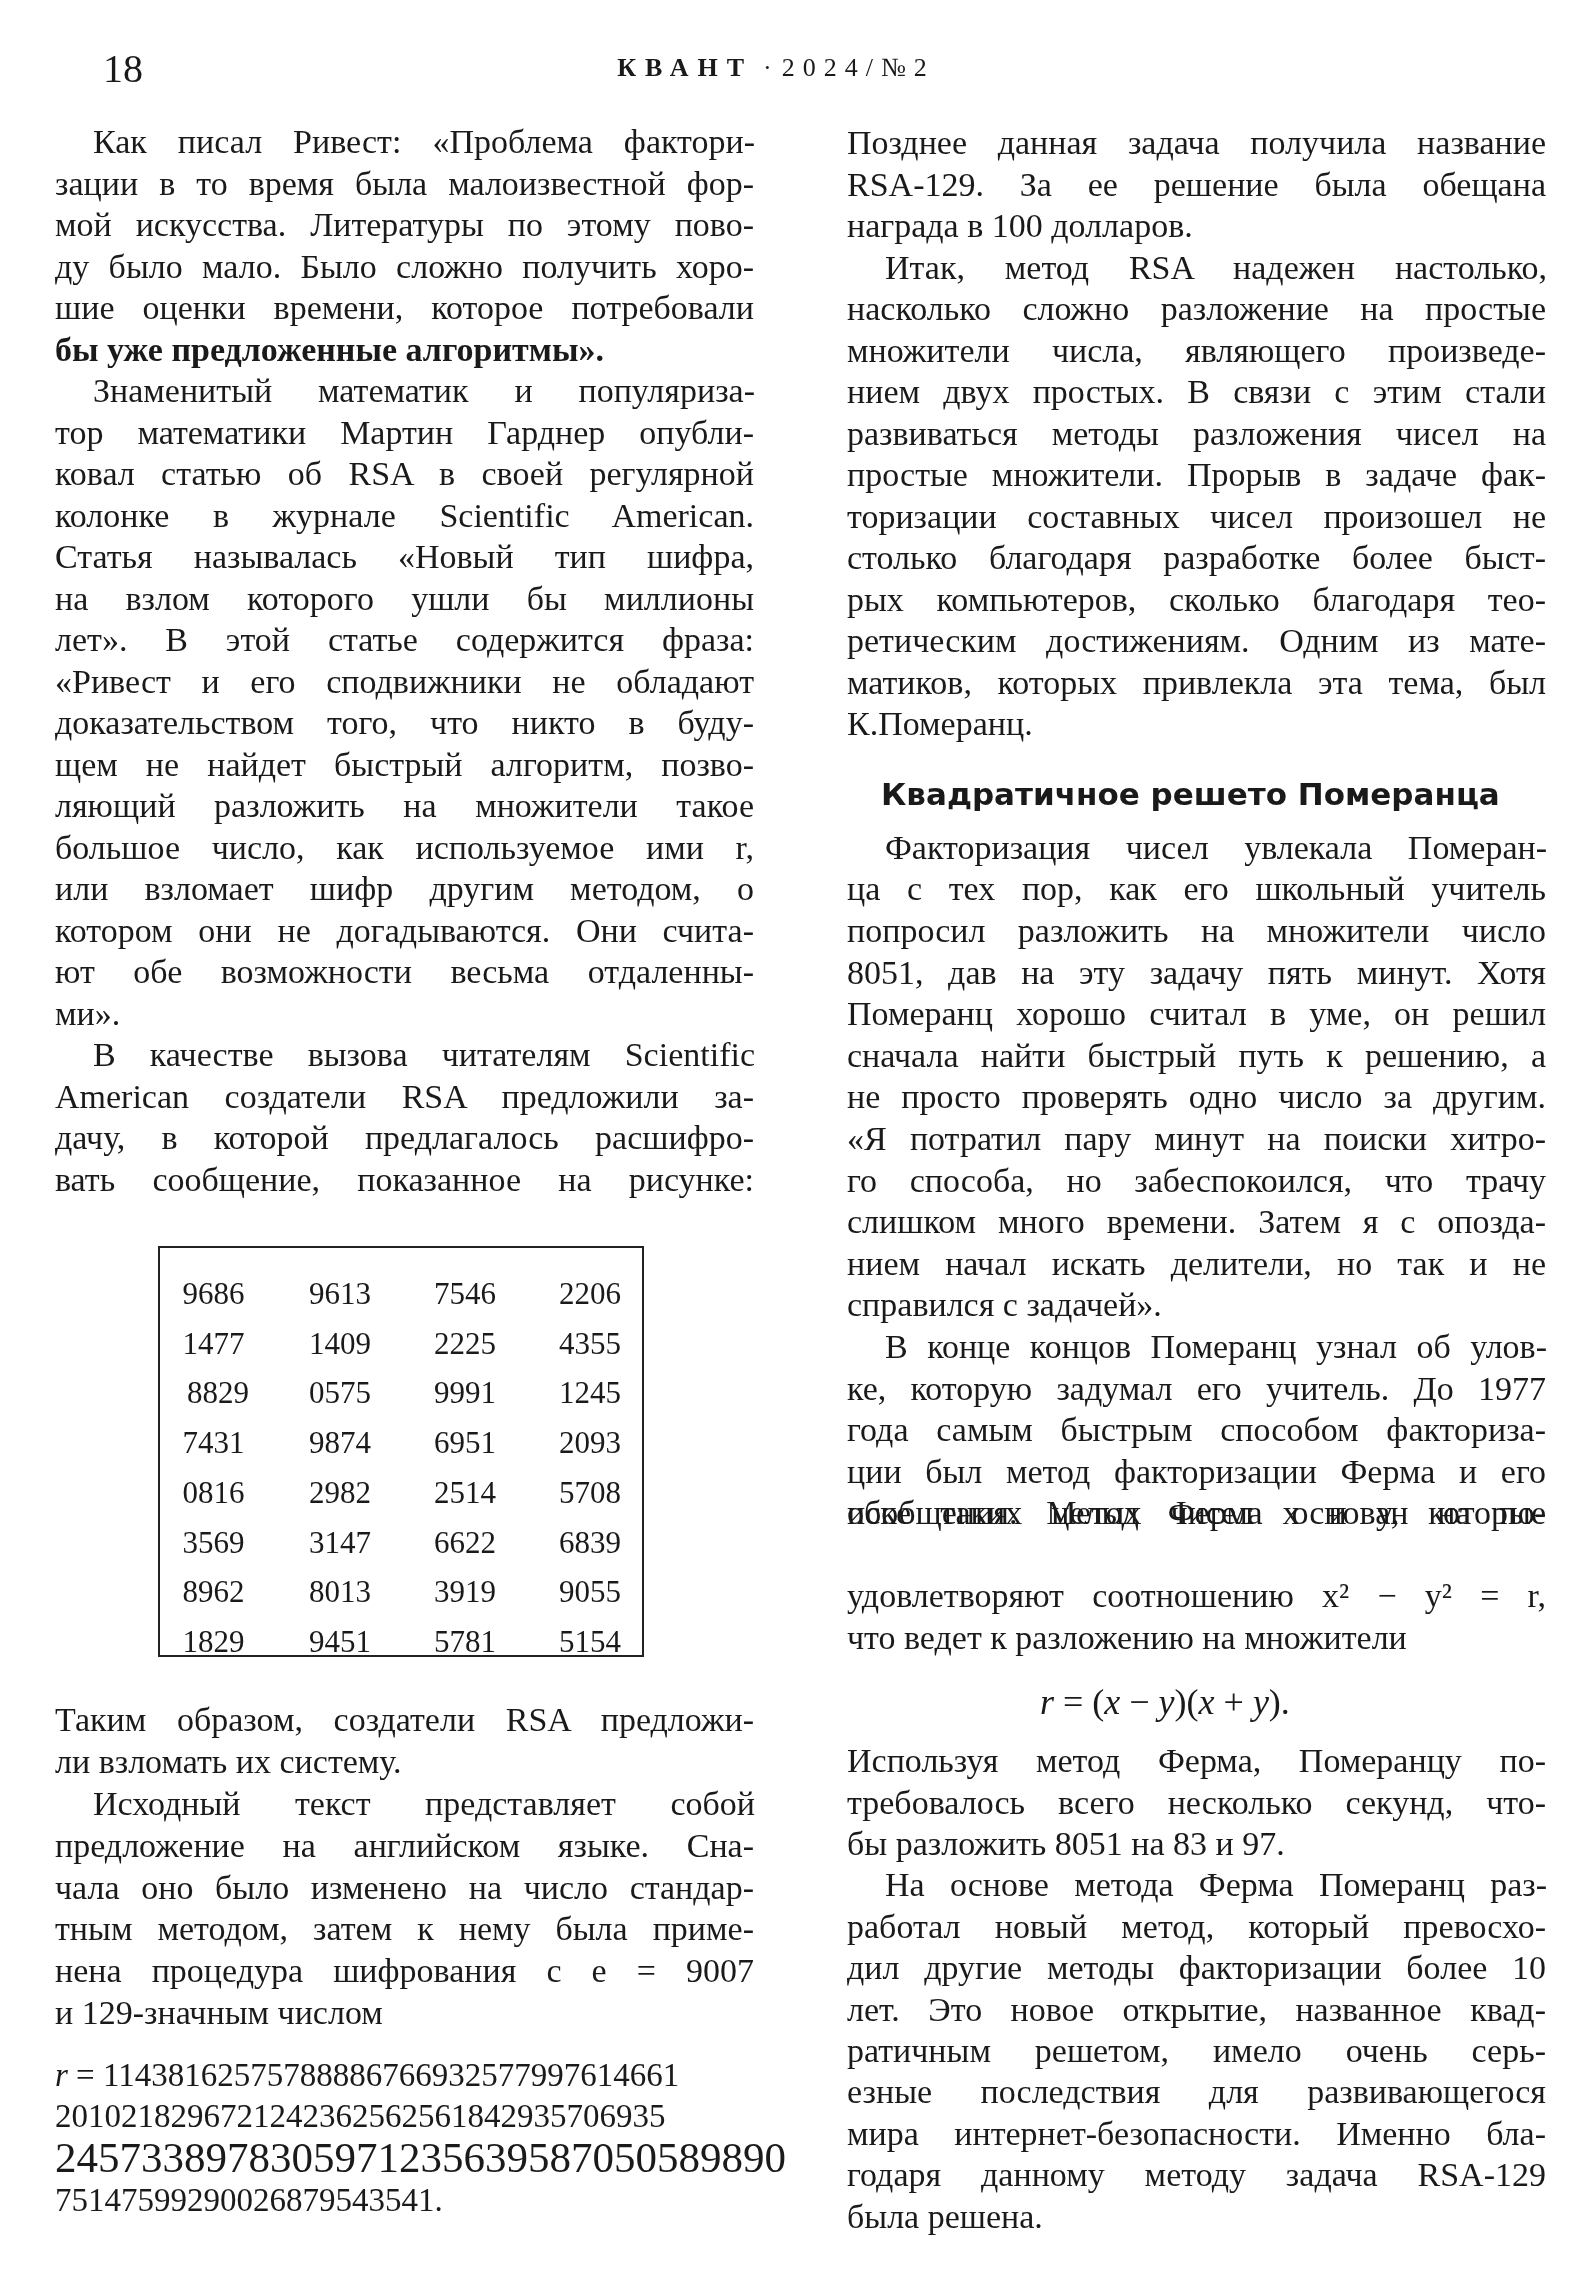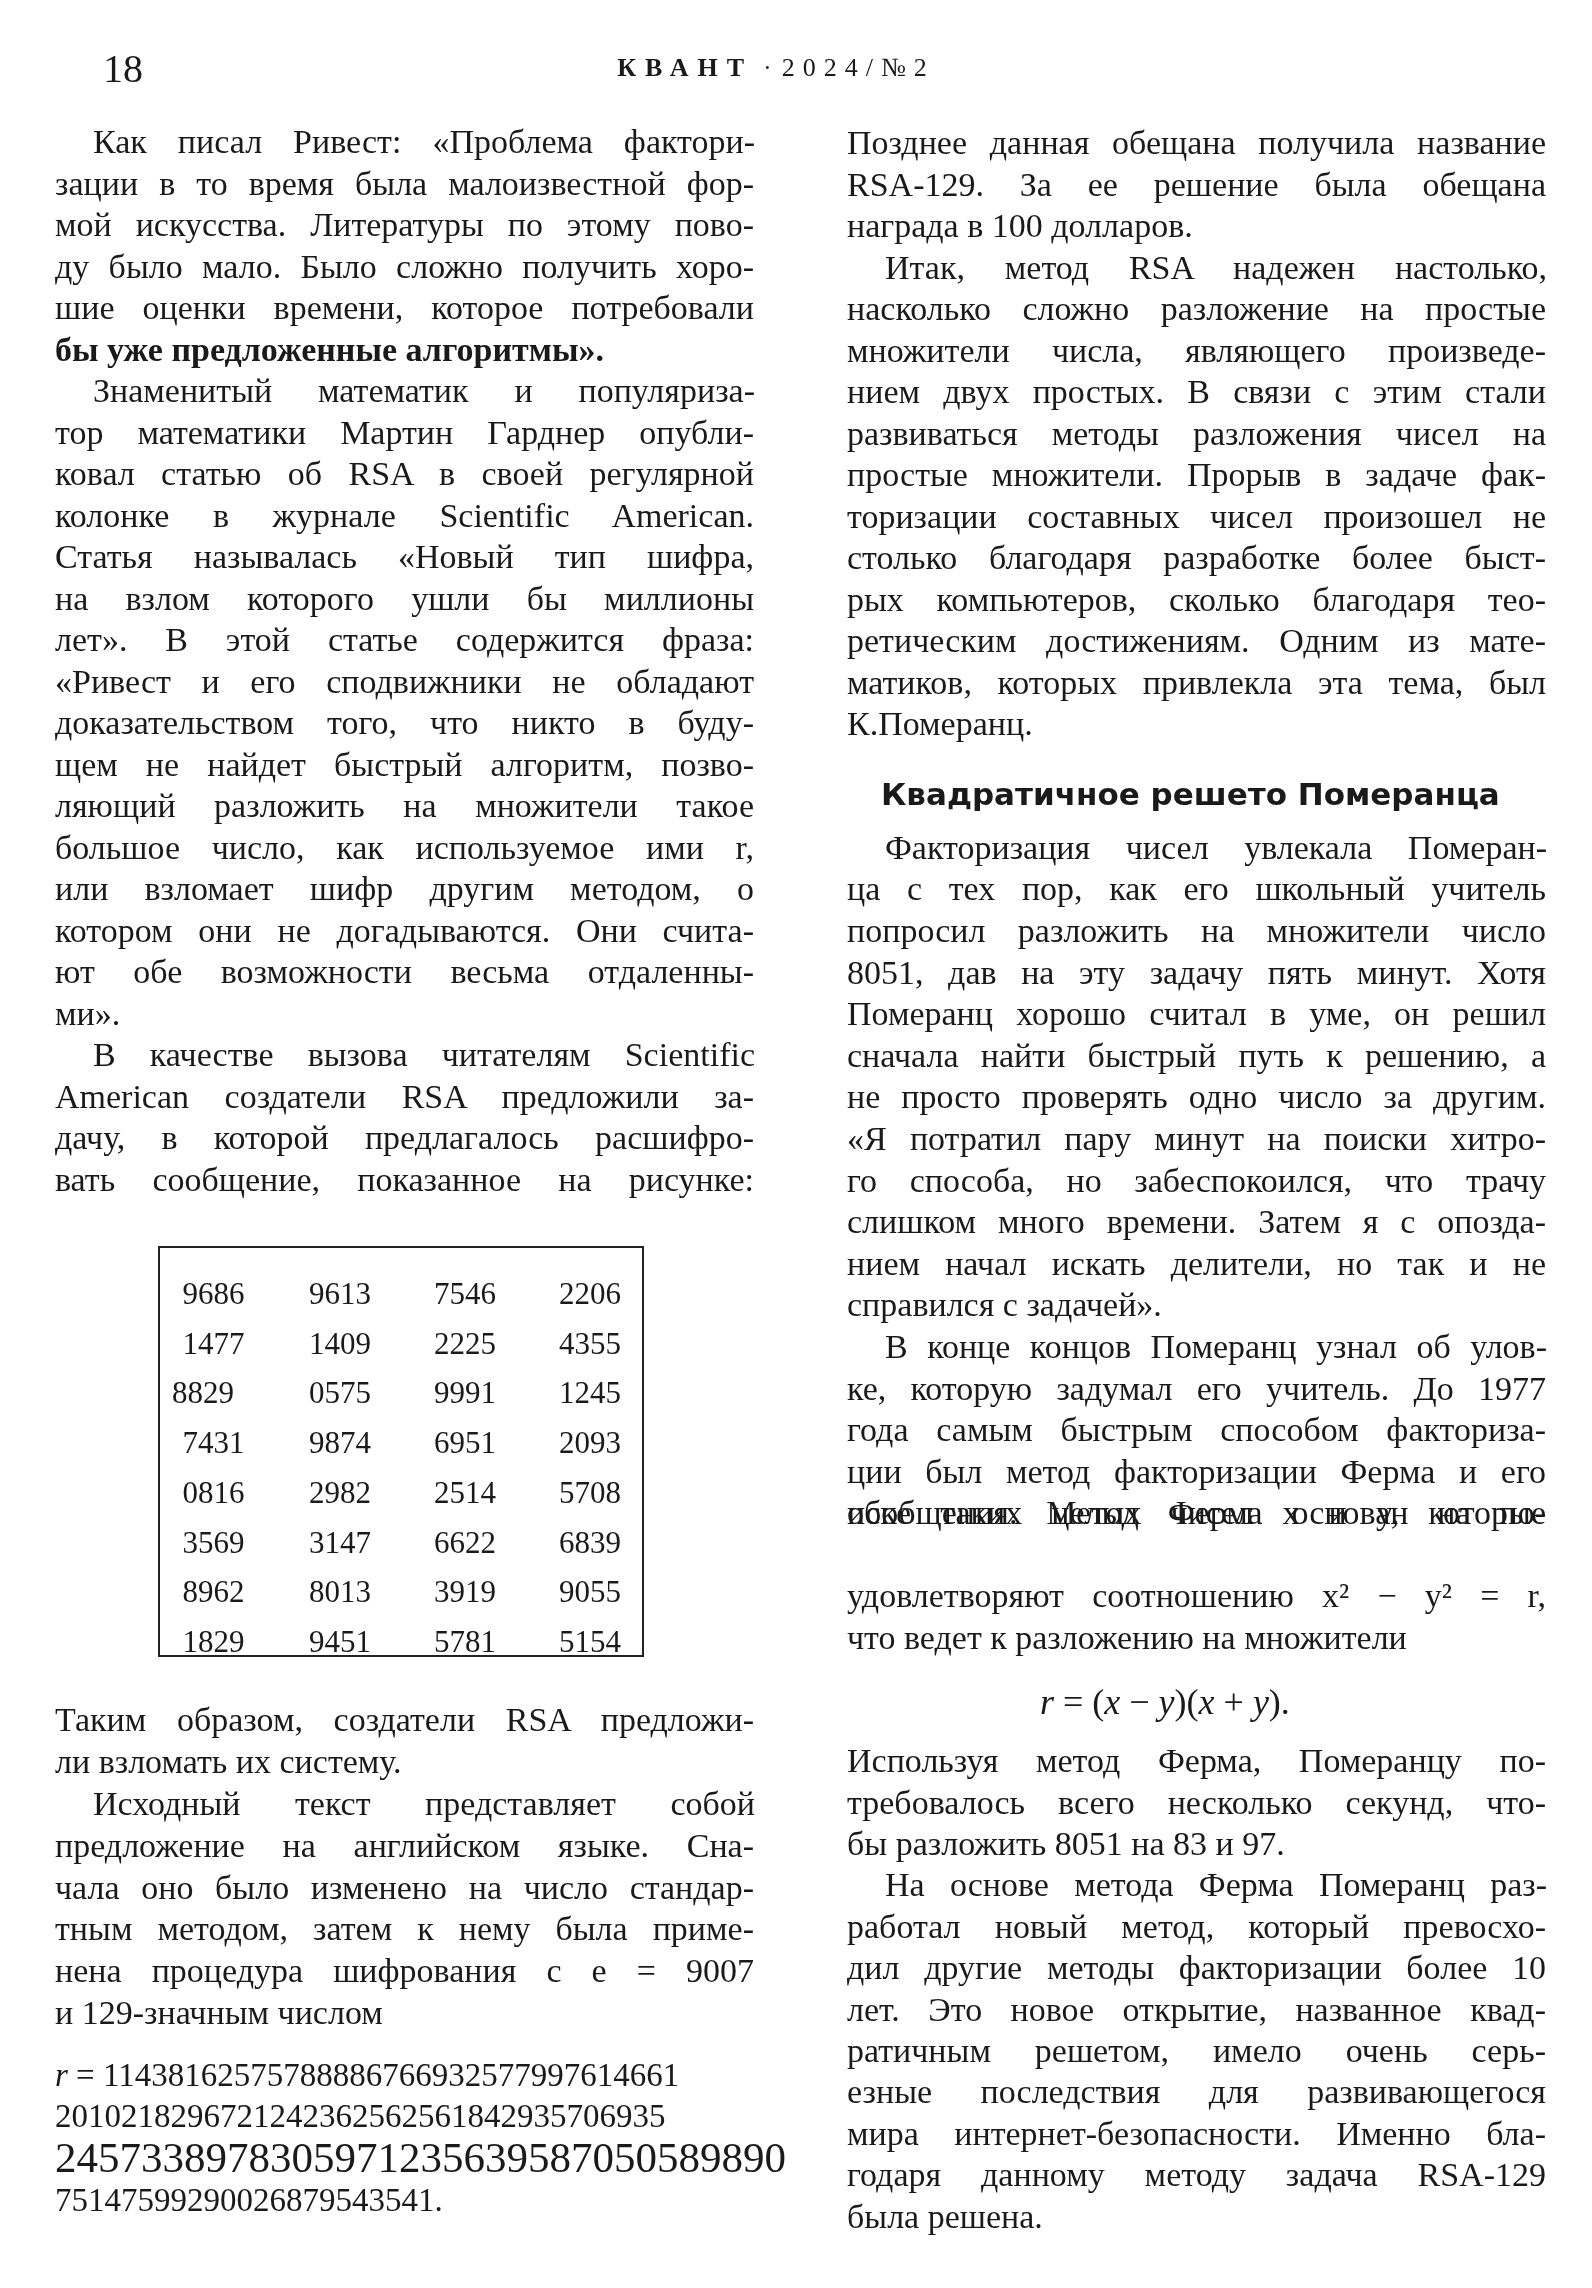--- a/index.html
+++ b/index.html
@@ -89,21 +89,21 @@
       <span class="cipher-cell" style="left: 274px;">7546</span>
       <span class="cipher-cell" style="left: 399px;">2206</span>
     </div>
     <div class="cipher-row" style="top: 71px;">
       <span class="cipher-cell" style="left: 22.4px;">1477</span>
       <span class="cipher-cell" style="left: 149px;">1409</span>
       <span class="cipher-cell" style="left: 274px;">2225</span>
       <span class="cipher-cell" style="left: 399px;">4355</span>
     </div>
     <div class="cipher-row" style="top: 120px;">
-      <span class="cipher-cell" style="left: 12px;">8829</span>
+      <span class="cipher-cell" style="left: 27px;">8829</span>
       <span class="cipher-cell" style="left: 149px;">0575</span>
       <span class="cipher-cell" style="left: 274px;">9991</span>
       <span class="cipher-cell" style="left: 399px;">1245</span>
     </div>
     <div class="cipher-row" style="top: 170px;">
       <span class="cipher-cell" style="left: 22.4px;">7431</span>
       <span class="cipher-cell" style="left: 149px;">9874</span>
       <span class="cipher-cell" style="left: 274px;">6951</span>
       <span class="cipher-cell" style="left: 399px;">2093</span>
     </div>
@@ -128,21 +128,21 @@
     <div class="cipher-row" style="top: 369px;">
       <span class="cipher-cell" style="left: 22.4px;">1829</span>
       <span class="cipher-cell" style="left: 149px;">9451</span>
       <span class="cipher-cell" style="left: 274px;">5781</span>
       <span class="cipher-cell" style="left: 399px;">5154</span>
     </div>
   </div>
 
 <div class="col col-right" style="top:0;height:2289px;">
   <div id="right-b1">
-      <div class="line" style="top: 122px;">Позднее данная обещана получила название</div>
+      <div class="line" style="top: 122px;">Позднее данная задача получила название</div>
       <div class="line" style="top: 164px;">RSA-129. За ее решение была обещана</div>
       <div class="line last" style="top: 205px;">награда в 100 долларов.</div>
       <div class="line indent" style="top: 247px;">Итак, метод RSA надежен настолько,</div>
       <div class="line" style="top: 288px;">насколько сложно разложение на простые</div>
       <div class="line" style="top: 330px;">множители числа, являющего произведе-</div>
       <div class="line" style="top: 371px;">нием двух простых. В связи с этим стали</div>
       <div class="line" style="top: 413px;">развиваться методы разложения чисел на</div>
       <div class="line" style="top: 454px;">простые множители. Прорыв в задаче фак-</div>
       <div class="line" style="top: 496px;">торизации составных чисел произошел не</div>
       <div class="line" style="top: 537px;">столько благодаря разработке более быст-</div>

